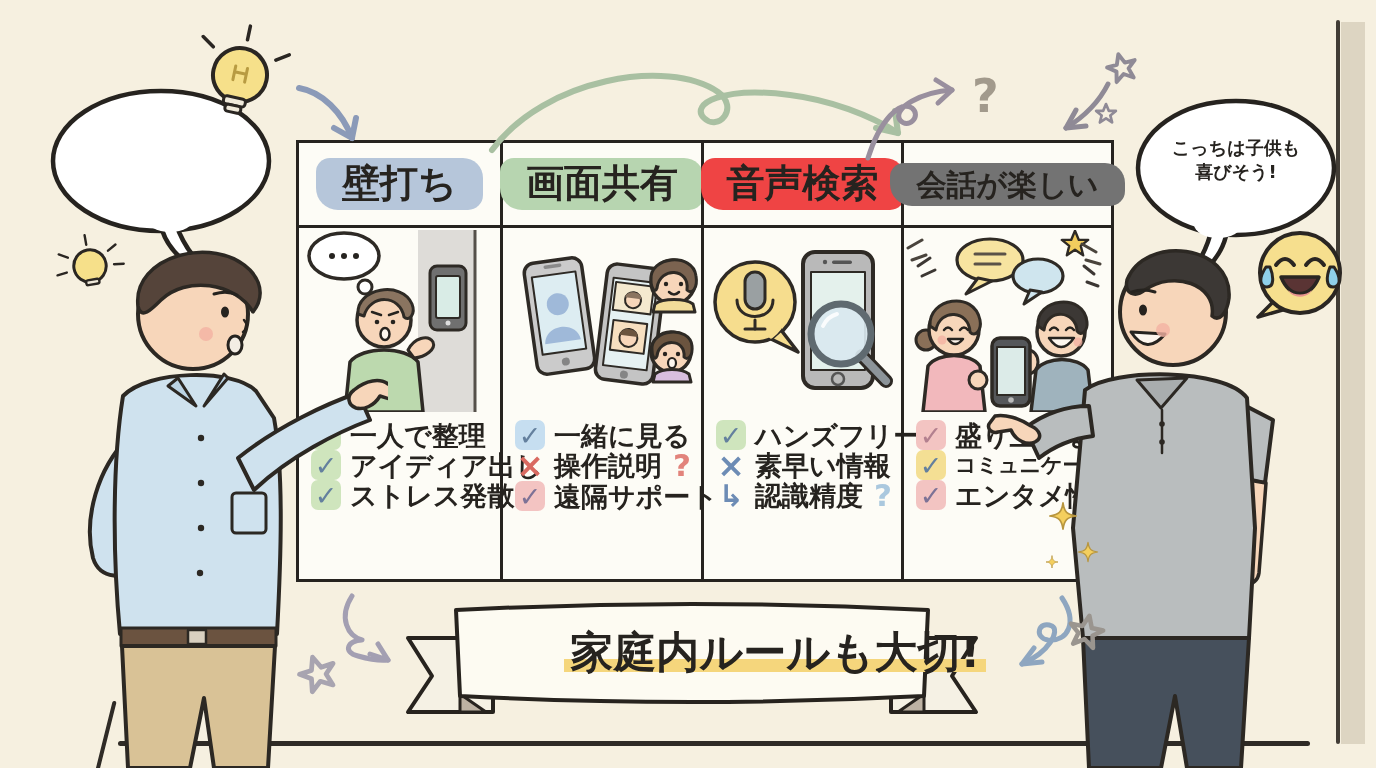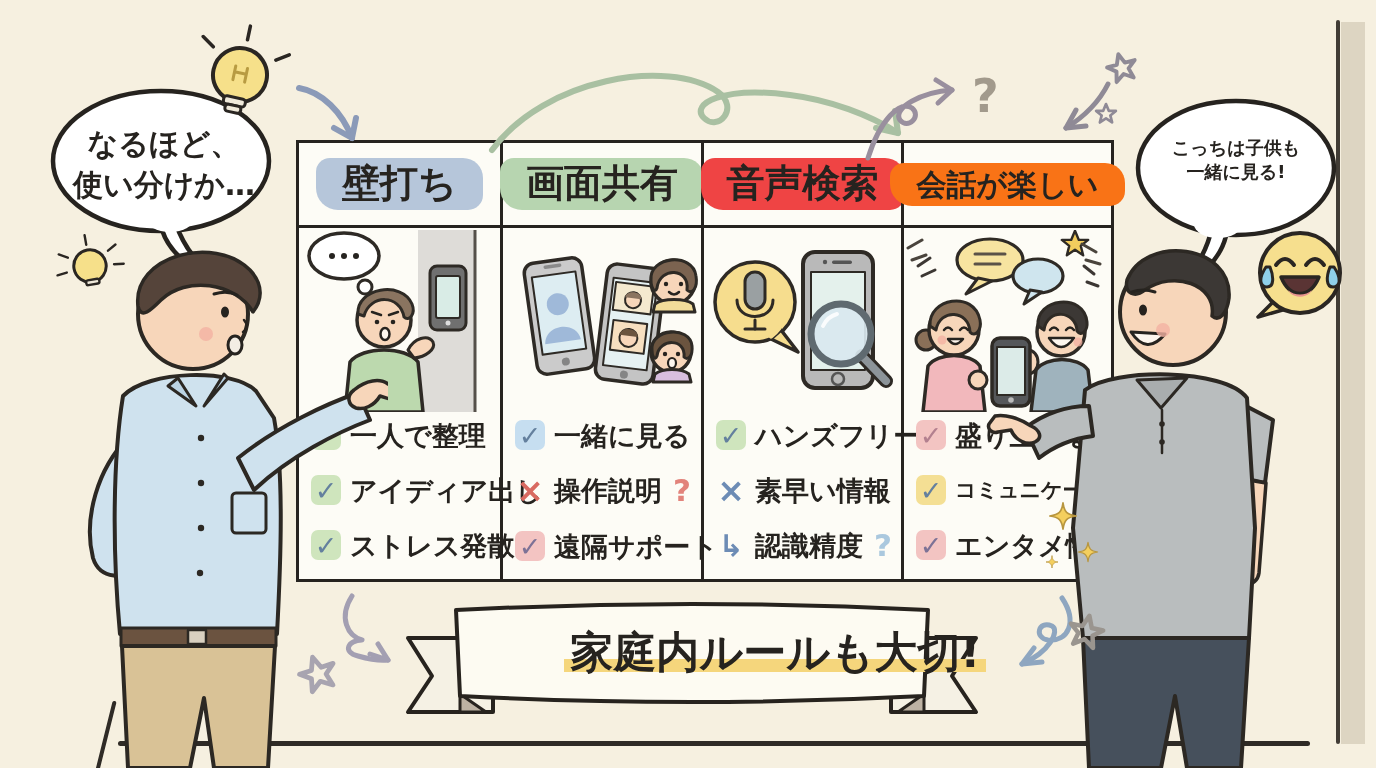--- a/index.html
+++ b/index.html
@@ -14,23 +14,23 @@
   
   .board-table{position:absolute;left:296px;top:140px;width:812px;height:436px;background:#fdfcf6;
                border:3px solid #26231f;display:grid;grid-template-columns:201px 201px 200px 210px;z-index:1;}
   .col{position:relative;border-left:3px solid #26231f;display:flex;flex-direction:column;min-width:0;}
   .col.first{border-left:none;}
   .col-header{height:82px;border-bottom:3px solid #26231f;display:flex;align-items:center;justify-content:center;}
   .hl{padding:5px 26px;border-radius:14px 20px 15px 22px;font-size:38px;font-weight:700;white-space:nowrap;line-height:1.1;}
   .hl-0{background:#b6c6da;}
   .hl-1{background:#b7d5b0;}
   .hl-2{background:#ef4444;}
-  .hl-3{background:#f97316;font-size:30px;}
+  .hl-3{background:#737373;font-size:30px;}
   .illust{height:186px;display:flex;align-items:center;justify-content:center;overflow:hidden;}
-  .items{flex:1;padding:6px 0 8px 12px;display:flex;flex-direction:column;gap:25px;}
+  .items{flex:1;padding:6px 0 8px 12px;display:flex;flex-direction:column;gap:0;}
   .item{display:flex;align-items:center;gap:9px;font-size:27px;font-weight:700;white-space:nowrap;line-height:1;}
   .item.small{font-size:21px;}
   .ico{width:30px;height:30px;border-radius:7px;display:flex;align-items:center;justify-content:center;
        font-size:27px;font-weight:700;flex:0 0 30px;line-height:1;}
   .bg-green{background:#cfe5bd;}.bg-blue{background:#c6def0;}.bg-pink{background:#f3c4c2;}.bg-yellow{background:#f4df94;}
   .ck{color:#64809e;}.ck-purple{color:#7d7296;}.ck-rose{color:#b3808f;}
   .x-red{color:#d96a61;background:none;font-size:33px;}
   .x-blue{color:#6d8cb5;background:none;font-size:33px;}
   .ret{color:#6d8cb5;background:none;font-size:30px;}
   .q{font-weight:700;font-size:31px;margin-left:2px;}
@@ -291,35 +291,31 @@
       </div>
     </div>
   </div>
 
   <div class="bubble bubble-left">
     <svg width="232" height="210" viewBox="0 0 232 210">
       <ellipse cx="113" cy="75" rx="108" ry="70" fill="#fff" stroke="#26231f" stroke-width="4.5"></ellipse>
       <path d="M128,138 C136,162 152,180 168,192 C144,184 122,168 114,144 Z" fill="#fff" stroke="#26231f" stroke-width="4.5" stroke-linejoin="round"></path>
       <ellipse cx="122" cy="132" rx="24" ry="14" fill="#fff"></ellipse>
     </svg>
-    <div class="txt">
-      <div>なるほど、</div>
-      <div>使い分けか…</div>
-    </div>
   </div>
 
   <div class="bubble bubble-right">
     <svg width="204" height="205" viewBox="0 0 204 205">
       <ellipse cx="102" cy="72" rx="98" ry="67" fill="#fff" stroke="#26231f" stroke-width="4.5"></ellipse>
       <path d="M78,132 C72,158 60,176 44,190 C66,182 86,164 92,140 Z" fill="#fff" stroke="#26231f" stroke-width="4.5" stroke-linejoin="round"></path>
       <ellipse cx="84" cy="128" rx="24" ry="14" fill="#fff"></ellipse>
     </svg>
     <div class="txt">
       <div>こっちは子供も</div>
-      <div>一緒に見る!</div>
+      <div>喜びそう!</div>
     </div>
   </div>
 
   <svg class="person person-left" viewBox="0 0 360 540" stroke-linecap="round" stroke-linejoin="round">
     <path d="M100,210 C70,240 55,290 65,330 C72,352 98,352 110,338 L118,300 Z" fill="#cfe2ee" stroke="#2c2823" stroke-width="4"></path>
     <path d="M95,168 C120,142 205,140 228,163 L246,190 C256,245 253,330 249,406 L92,406 C84,320 85,230 95,168 Z" fill="#cfe2ee" stroke="#2c2823" stroke-width="4"></path>
     <path d="M140,158 L168,178 L150,150 Z M200,150 L176,178 L196,146 Z" fill="#bcd4e4" stroke="#2c2823" stroke-width="3"></path>
     <circle cx="173" cy="210" r="3.2" fill="#2c2823"></circle>
       <circle cx="173" cy="255" r="3.2" fill="#2c2823"></circle>
     <circle cx="173" cy="300" r="3.2" fill="#2c2823"></circle>

